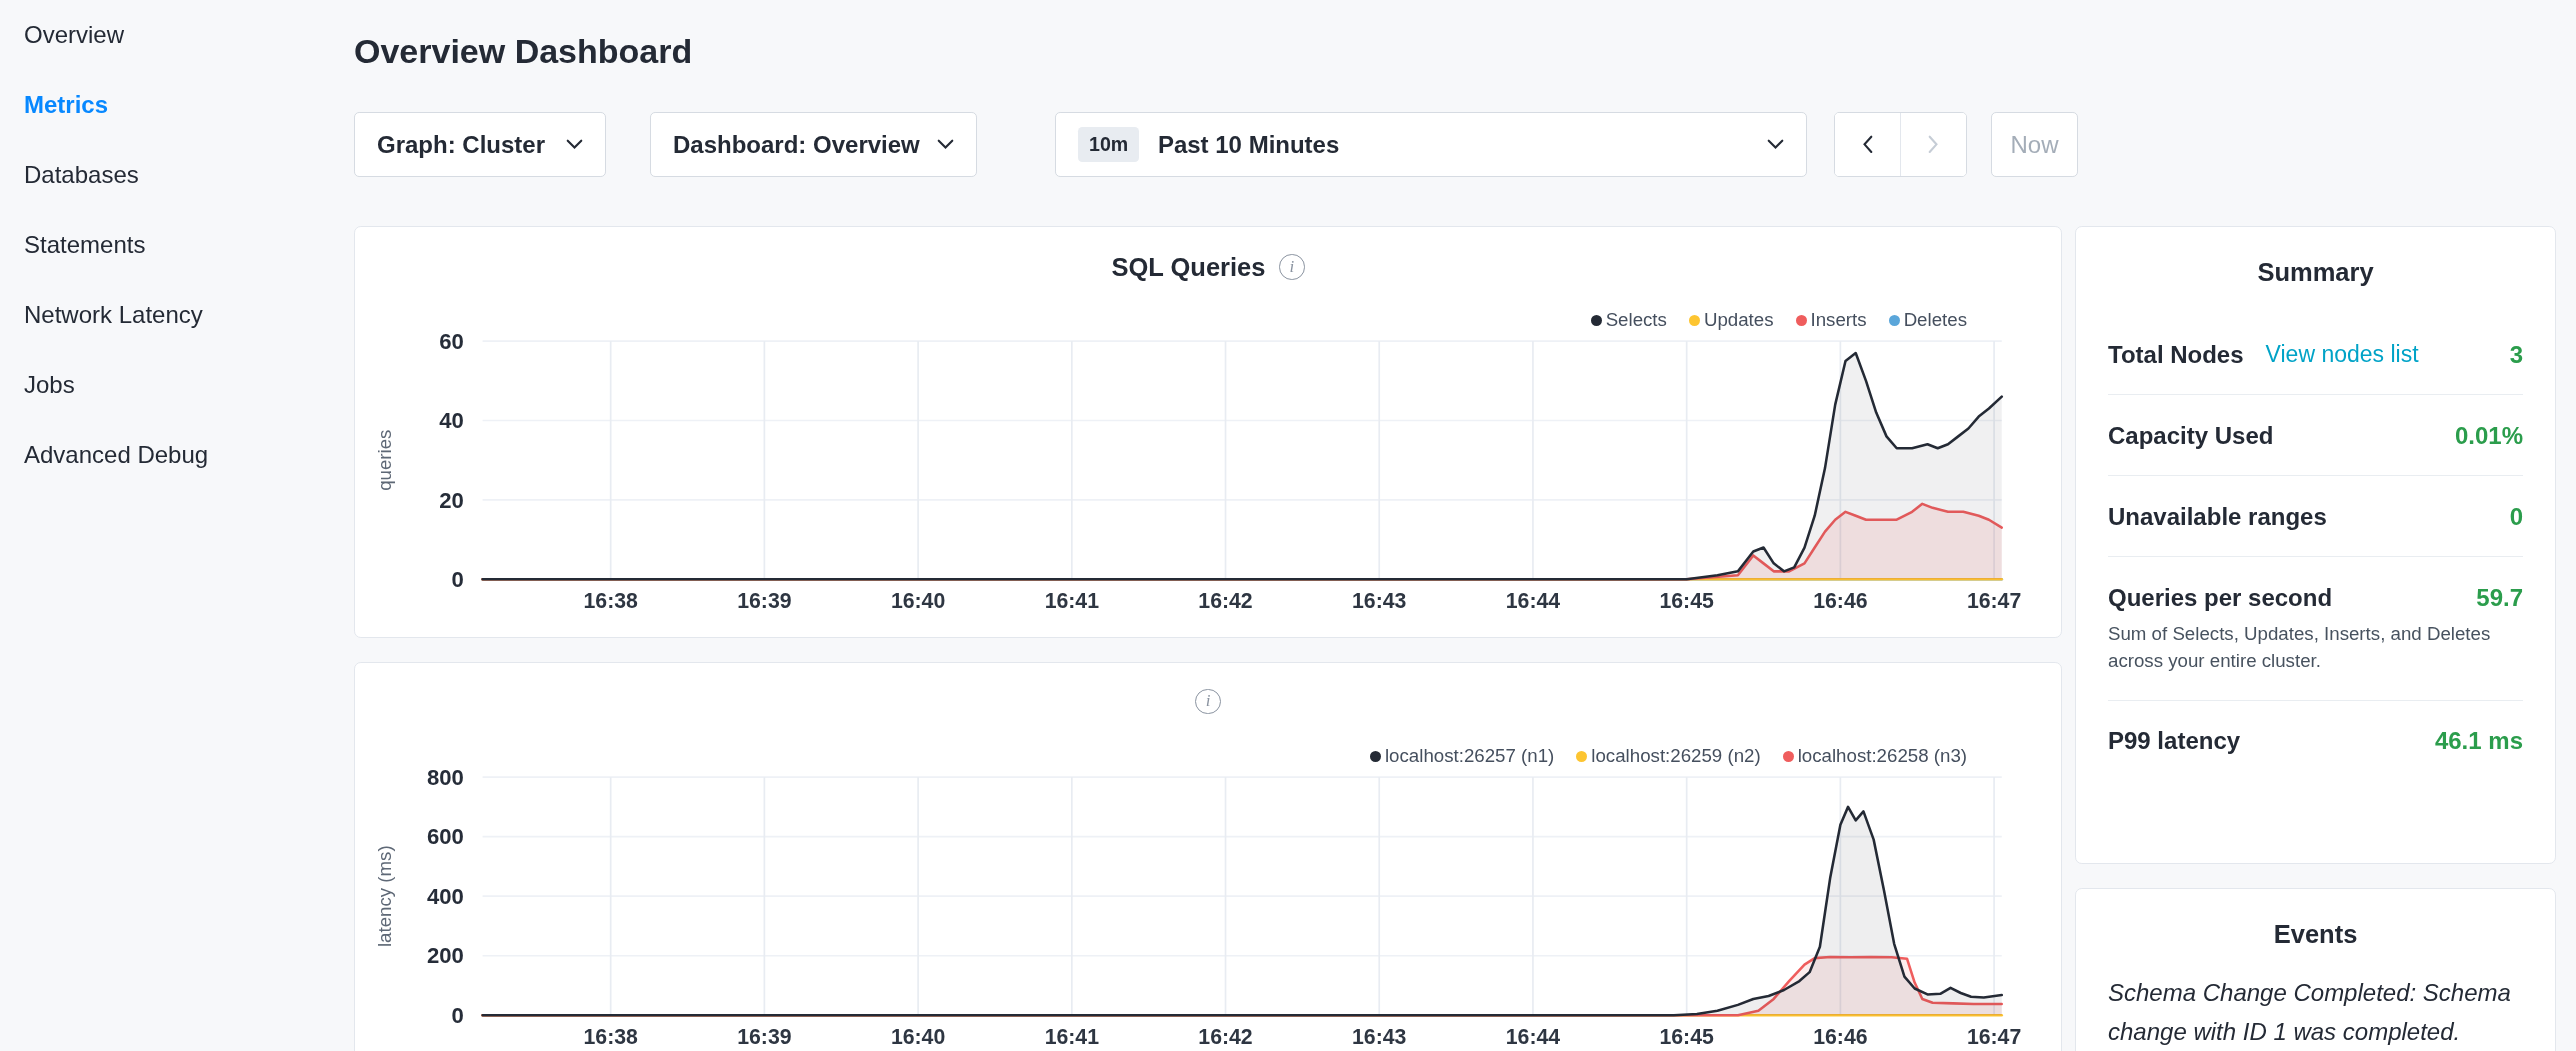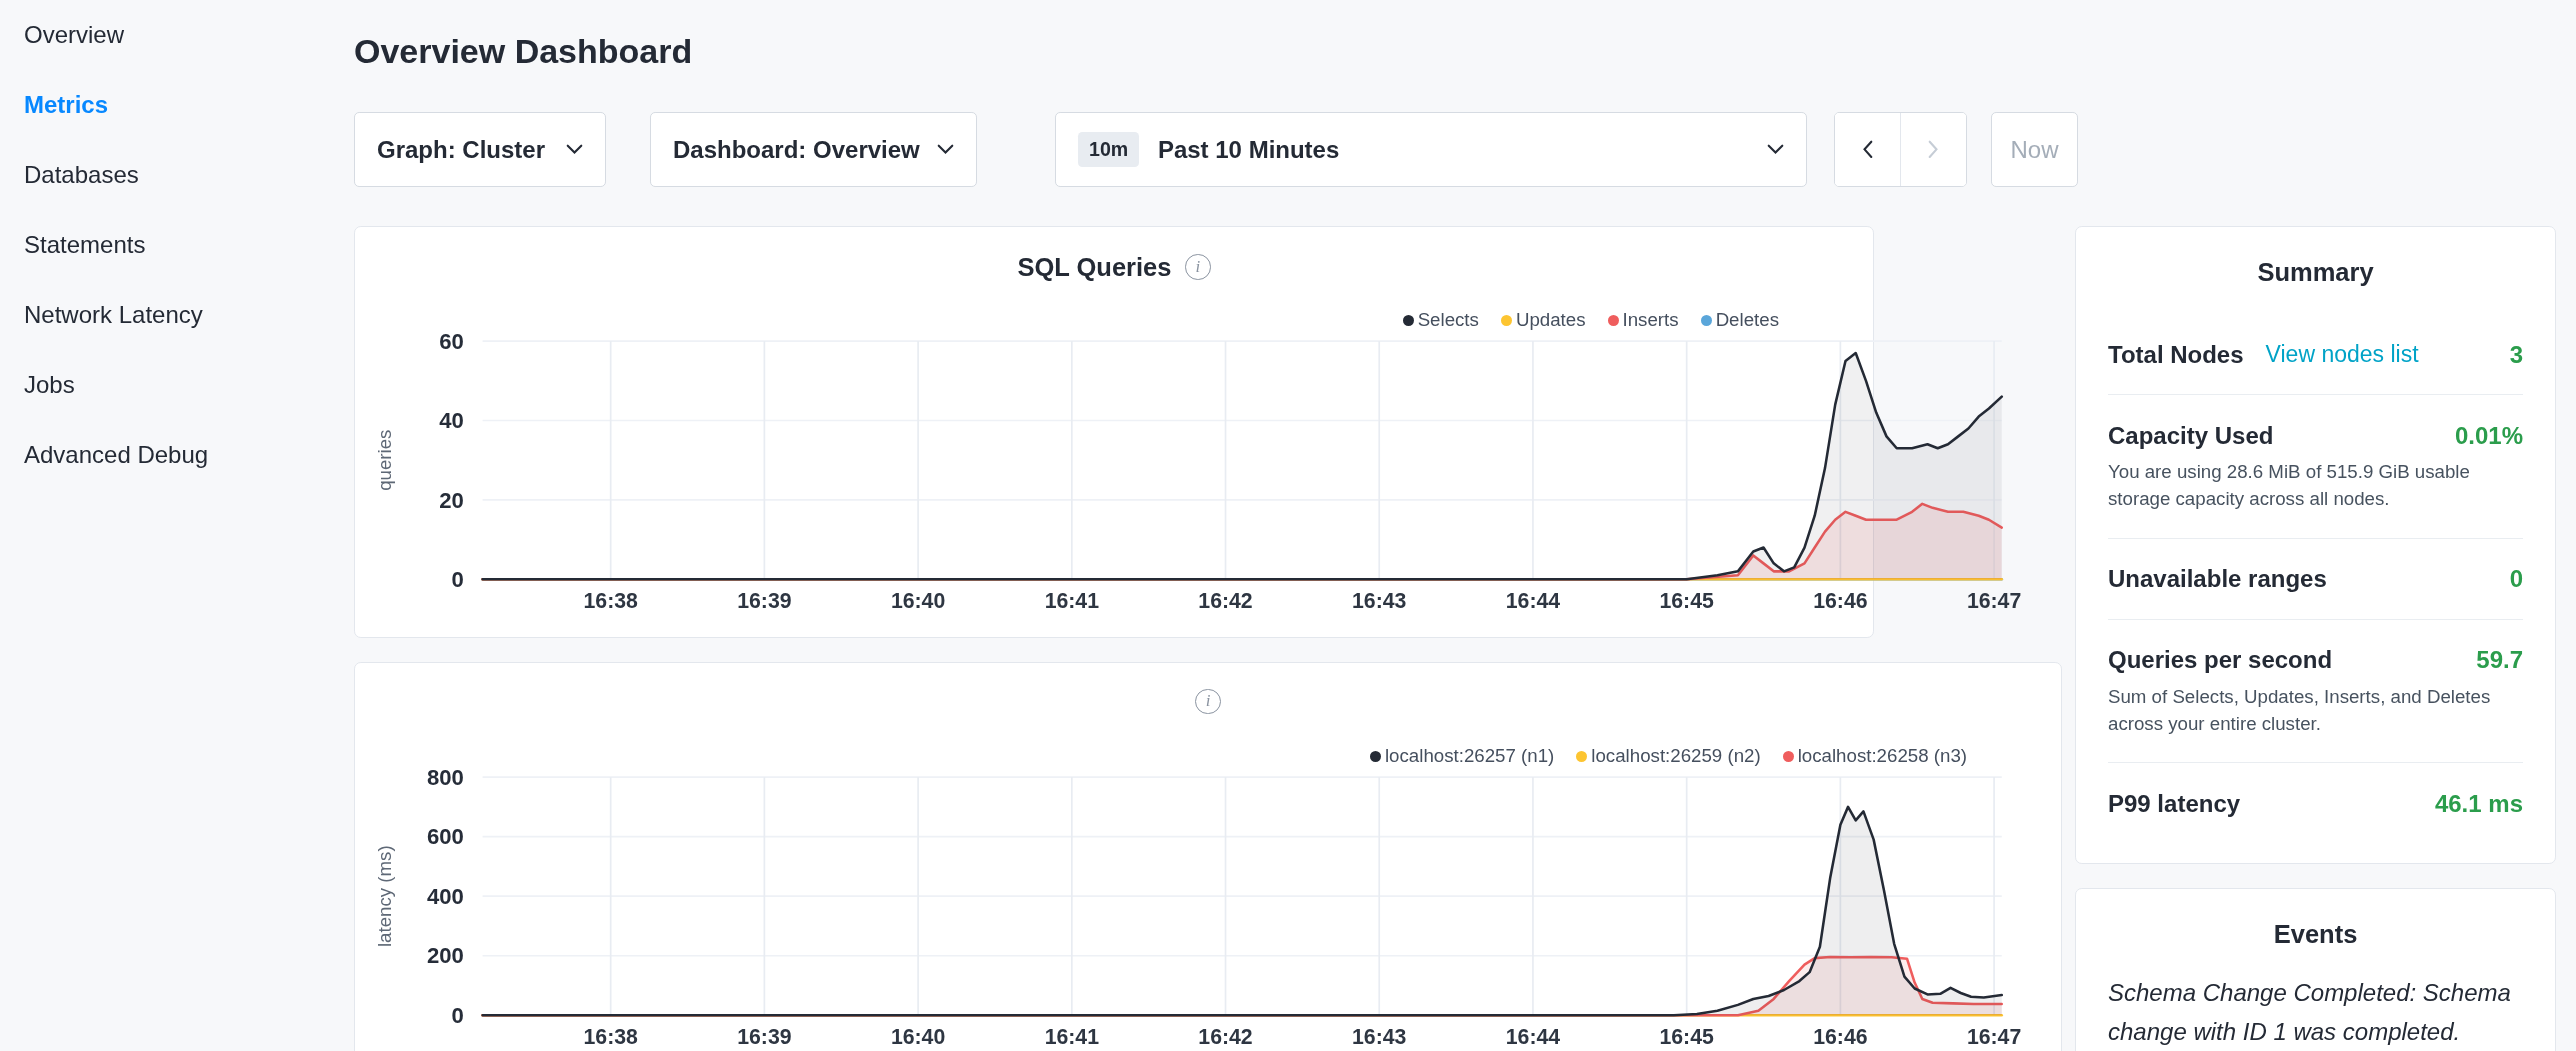--- a/index.html
+++ b/index.html
@@ -14,21 +14,21 @@
   
   .sidebar { position: absolute; left: 0; top: 0; width: 354px; height: 100%; background: #f7f8fa; }
   .nav-item {
     height: 70px; display: flex; align-items: center; padding-left: 24px;
     font-size: 24px; color: #242a35; cursor: pointer;
   }
   .nav-item.active { color: var(--accent_blue, #0788ff); font-weight: 600; }
 
   
   .page-title { position: absolute; left: 354px; top: 31px; font-size: 34px; font-weight: 600; line-height: 41px; color: #242a35; }
-  .controls { position: absolute; left: 354px; top: 112px; height: 75px; display: flex; align-items: stretch; }
+  .controls { position: absolute; left: 354px; top: 112px; height: 65px; display: flex; align-items: stretch; }
   .ctl {
     background: #fff; border: 1.7px solid #d6dbe2; border-radius: 5.1px;
     display: flex; align-items: center; font-size: 24px; font-weight: 600; color: #242a35;
     cursor: pointer;
   }
   .dropdown { padding: 0 22px; justify-content: space-between; }
   .dd-graph { width: 252px; margin-right: 44px; }
   .dd-dashboard { width: 327px; margin-right: 78px; }
   .time-picker { width: 752px; margin-right: 27px; padding: 0 22px; }
   .time-badge {
@@ -36,21 +36,21 @@
     font-size: 19.6px; font-weight: 700; color: #242a35; margin-right: 18.7px;
   }
   .time-label { flex: 1; text-align: left; }
   .pager { width: 133px; margin-right: 24px; background: #fff; border: 1.7px solid #d6dbe2; border-radius: 5.1px; display: flex; overflow: hidden; }
   .pager button { flex: 1; background: #fff; border: none; display: flex; align-items: center; justify-content: center; cursor: pointer; }
   .pager button + button { border-left: 1.7px solid #e3e7ed; cursor: default; }
   .now-btn { width: 87px; justify-content: center; font-weight: 500; color: #a4adb8; cursor: default; }
 
   
   .card { position: absolute; background: #fff; border: 1.7px solid #e3e7ed; border-radius: 6.8px; }
-  .chart-card-1 { left: 354px; top: 226px; width: 1520px; height: 412px; }
+  .chart-card-1 { left: 354px; top: 226px; width: 1708px; height: 412px; }
   .chart-card-2 { left: 354px; top: 662px; width: 1708px; height: 412px; }
   .summary-card { left: 2075px; top: 226px; width: 481px; height: 638px; }
   .events-card  { left: 2075px; top: 888px; width: 481px; height: 323px; }
 
   
   .chart-title-row { position: absolute; top: 25.5px; left: 0; right: 0; display: flex; justify-content: center; align-items: center; gap: 13.6px; }
   .chart-title { font-size: 25.5px; font-weight: 600; color: #242a35; }
   .info-icon {
     width: 25.5px; height: 25.5px; border: 1.7px solid #8a93a0; border-radius: 50%;
     color: #8a93a0; font-size: 17px; font-family: "Liberation Serif", serif; font-style: italic;
@@ -265,21 +265,20 @@
         <span class="srow-label">Total Nodes</span>
         <span class="srow-link">View nodes list</span>
         <span class="srow-value">3</span>
       </div>
     </div>
     <div class="srow">
       <div class="srow-main">
         <span class="srow-label">Capacity Used</span>
         <span class="srow-value">0.01%</span>
       </div>
-      <div class="srow-desc">You are using 28.6 MiB of 515.9 GiB usable storage capacity across all nodes.</div>
     </div>
     <div class="srow">
       <div class="srow-main">
         <span class="srow-label">Unavailable ranges</span>
         <span class="srow-value">0</span>
       </div>
     </div>
     <div class="srow">
       <div class="srow-main">
         <span class="srow-label">Queries per second</span>

